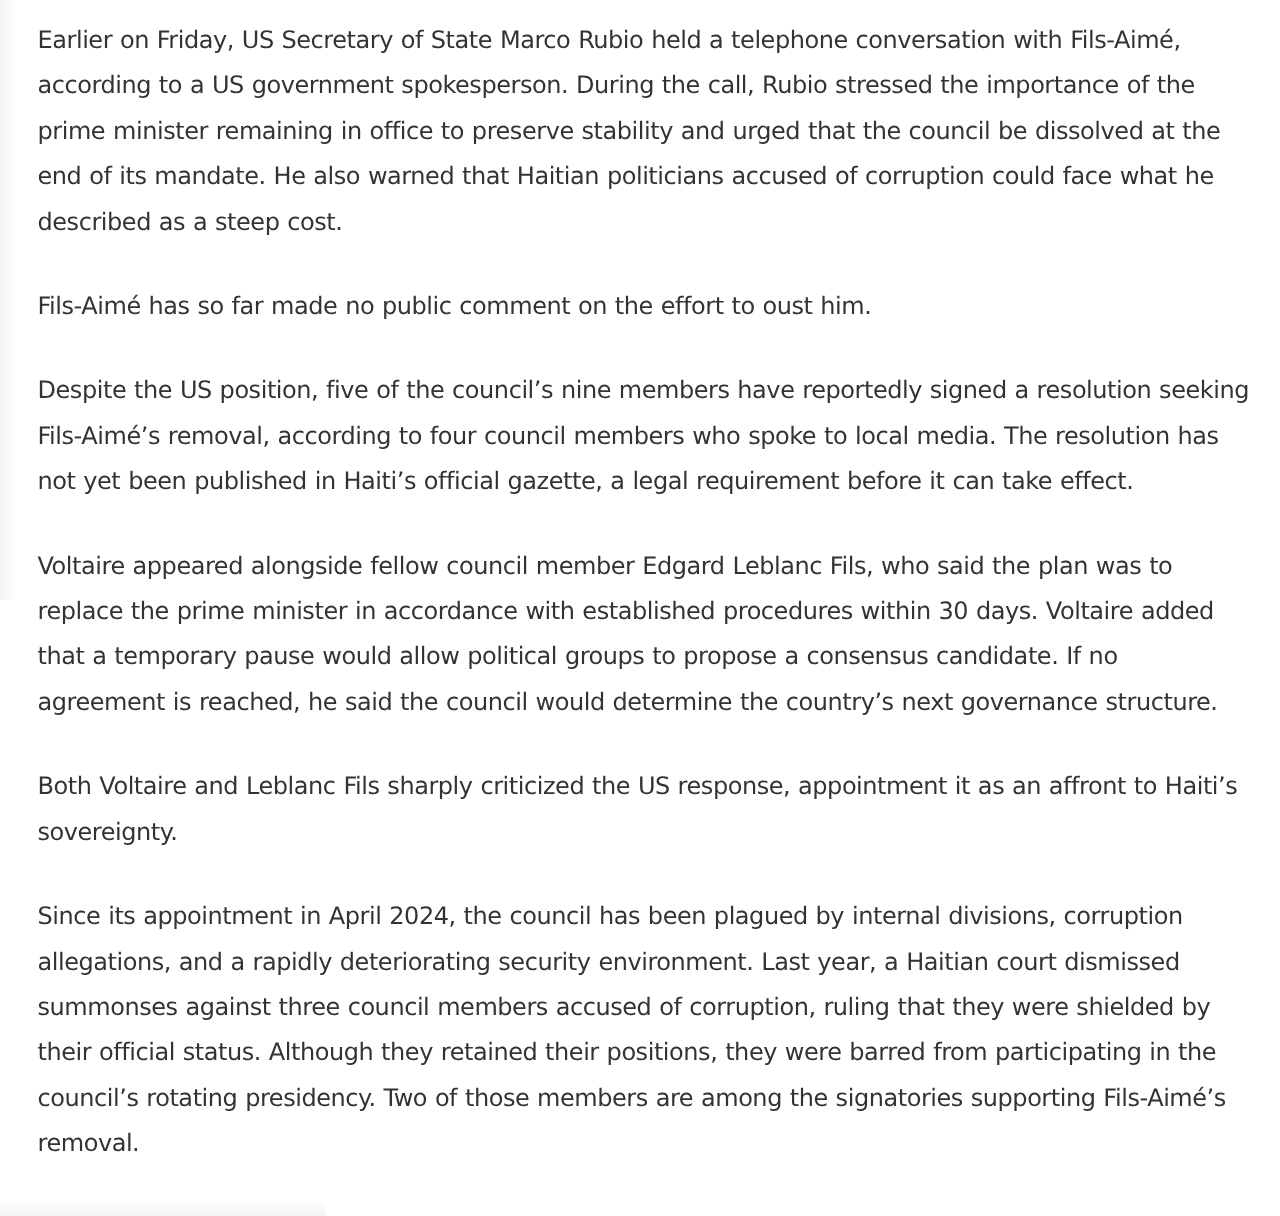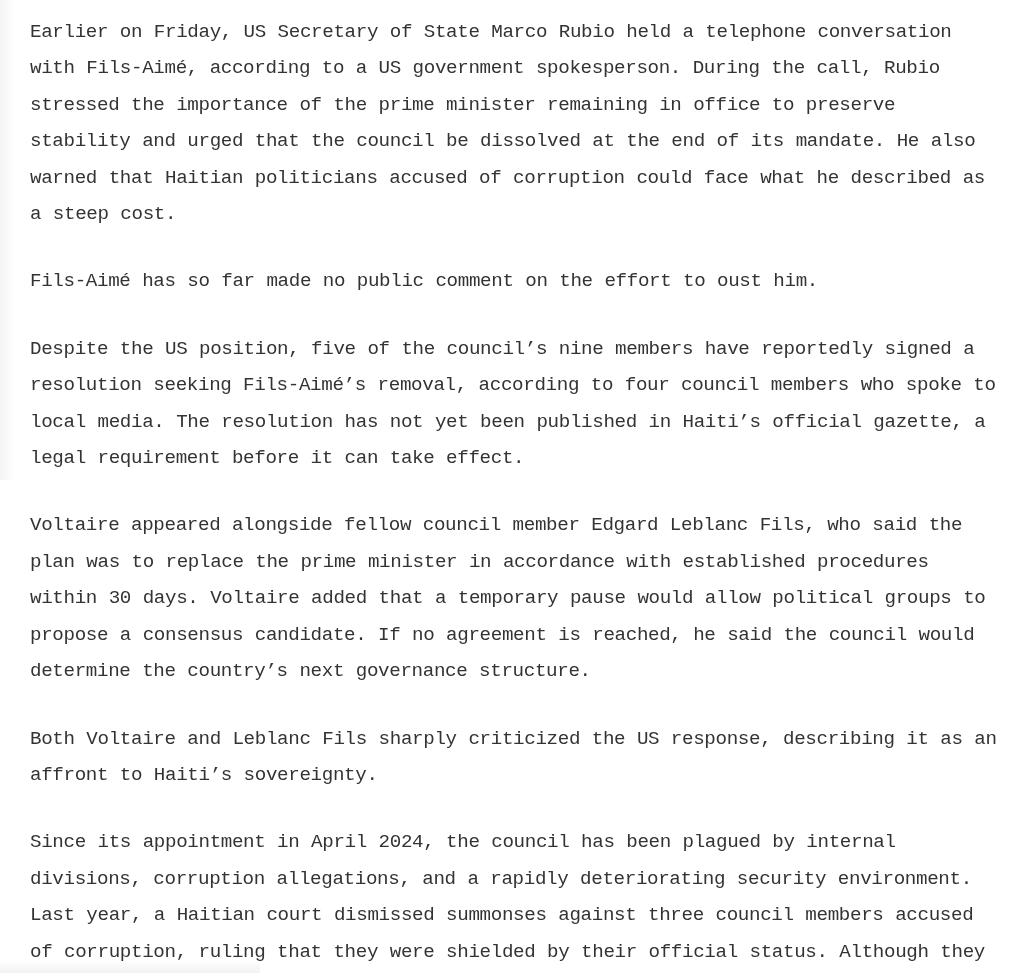--- a/index.html
+++ b/index.html
@@ -38,29 +38,28 @@
       width: 970px;
       font-family: "DejaVu Sans", sans-serif;
       font-size: 19.2px;
       line-height: 36.4px;
       color: #333333;
       letter-spacing: -0.35px;
       word-spacing: 0.5px;
     }
     .article p {
       margin: 0 0 31px 0;
-      font-family: Liberation Mono, monospace;
     }
   </style>
 </head>
 <body>
 
 <div class="edge-shadow"></div>
 <div class="bottom-shadow"></div>
 
 <article class="article">
   <p>Earlier on Friday, US Secretary of State Marco Rubio held a telephone conversation with Fils-Aimé, according to a US government spokesperson. During the call, Rubio stressed the importance of the prime minister remaining in office to preserve stability and urged that the council be dissolved at the end of its mandate. He also warned that Haitian politicians accused of corruption could face what he described as a steep cost.</p>
   <p>Fils-Aimé has so far made no public comment on the effort to oust him.</p>
   <p>Despite the US position, five of the council’s nine members have reportedly signed a resolution seeking Fils-Aimé’s removal, according to four council members who spoke to local media. The resolution has not yet been published in Haiti’s official gazette, a legal requirement before it can take effect.</p>
   <p>Voltaire appeared alongside fellow council member Edgard Leblanc Fils, who said the plan was to replace the prime minister in accordance with established procedures within 30 days. Voltaire added that a temporary pause would allow political groups to propose a consensus candidate. If no agreement is reached, he said the council would determine the country’s next governance structure.</p>
-  <p>Both Voltaire and Leblanc Fils sharply criticized the US response, describing it as an affront to Haiti’s sovereignty.</p>
+  <p>Both Voltaire and Leblanc Fils sharply criticized the US response, appointment it as an affront to Haiti’s sovereignty.</p>
   <p>Since its appointment in April 2024, the council has been plagued by internal divisions, corruption allegations, and a rapidly deteriorating security environment. Last year, a Haitian court dismissed summonses against three council members accused of corruption, ruling that they were shielded by their official status. Although they retained their positions, they were barred from participating in the council’s rotating presidency. Two of those members are among the signatories supporting Fils-Aimé’s removal.</p>
 </article>
 
 </body></html>

